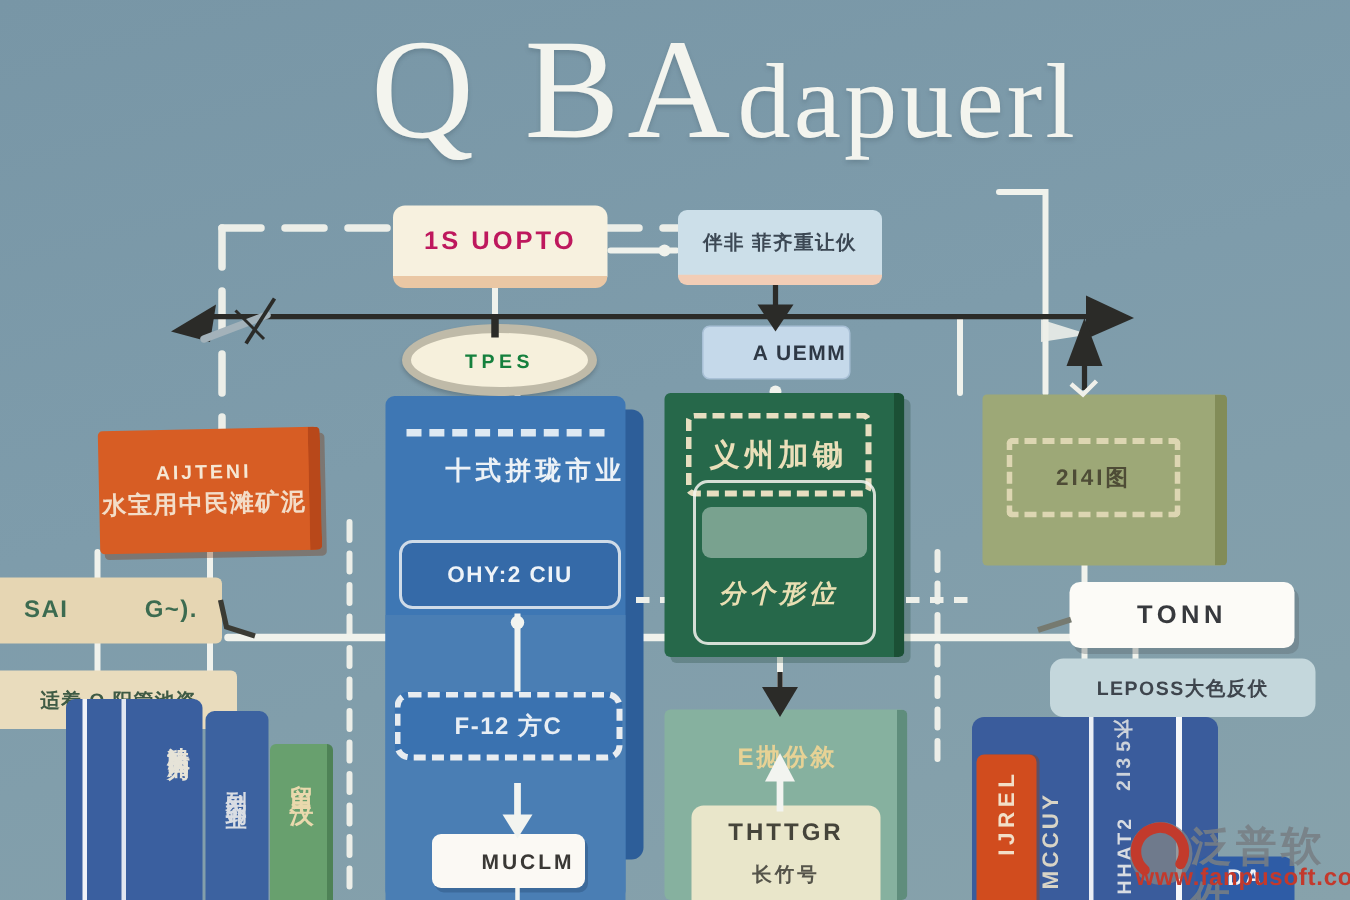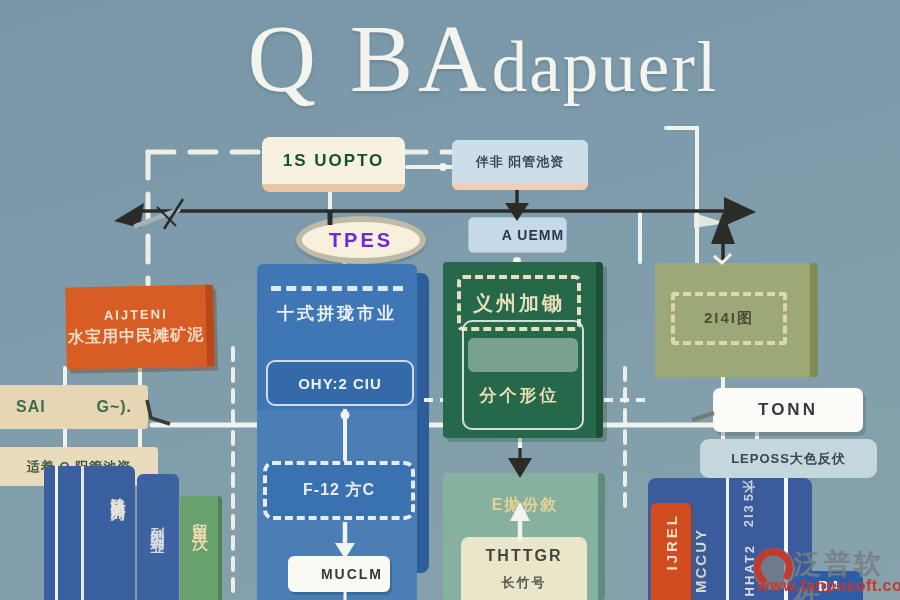--- a/index.html
+++ b/index.html
@@ -13,61 +13,61 @@
 
   
   .title{position:absolute;left:0;top:4px;width:900px;display:flex;justify-content:center;
          align-items:baseline;color:#f3f4ee;font-family:"Liberation Serif",serif;
          text-shadow:0 2px 3px rgba(55,75,88,.25);padding-left:33px;}
   .t1{font-size:95px;letter-spacing:5px;}
   .t2{font-size:71px;letter-spacing:2px;}
 
   
   .box-uopto{left:262px;top:137px;width:143px;height:55px;background:#f7f1df;border-radius:8px;
-             border-bottom:8px solid #eac7a4;color:#14532d;font-weight:bold;font-size:17px;letter-spacing:2px;}
+             border-bottom:8px solid #eac7a4;color:#be185d;font-weight:bold;font-size:17px;letter-spacing:2px;}
   .box-cn{left:452px;top:140px;width:136px;height:50px;background:#ccdfe9;border-radius:6px;
           border-bottom:7px solid #f2cdb6;color:#3c4854;font-weight:bold;font-size:13px;letter-spacing:1px;}
-  .ellipse{left:296px;top:216px;width:130px;height:48px;border-radius:50%;background:#f6f0dc;
-           border:6px solid #bfbaa8;color:#6d28d9;font-weight:bold;font-size:20px;letter-spacing:3px;
+  .ellipse{left:268px;top:216px;width:130px;height:48px;border-radius:50%;background:#f6f0dc;
+           border:6px solid #bfbaa8;color:#15803d;font-weight:bold;font-size:13px;letter-spacing:3px;
            box-shadow:0 2px 3px rgba(0,0,0,.18);}
   .auemm{left:468px;top:217px;width:99px;height:36px;background:#c5d9ea;border-radius:5px;
          border:1px solid #a8c0d6;color:#2e3845;font-weight:bold;font-size:14px;letter-spacing:1px;padding-left:31px;}
 
   
   .orange-box{left:66px;top:286px;width:148px;height:82px;background:#d75d24;border-right:8px solid #b8481a;
               border-radius:3px;transform:rotate(-1.2deg);flex-direction:column;gap:4px;
               box-shadow:3px 4px 0 rgba(120,50,10,.35);}
   .orange-box .l1{color:#f6e7d4;font-weight:bold;font-size:13px;letter-spacing:2px;}
   .orange-box .l2{color:#f3ddc8;font-weight:bold;font-size:16px;letter-spacing:1px;}
 
   
   .col-blue-shadow{left:267px;top:273px;width:162px;height:300px;background:#2d5e99;border-radius:8px;}
   .col-blue{left:257px;top:264px;width:160px;height:336px;background:#3e77b4;border-radius:6px;}
   .col-blue-lower{left:257px;top:410px;width:160px;height:190px;background:#4a7eb4;}
   .blue-dash{left:271px;top:286px;width:132px;border-top:5px dashed rgba(240,245,248,.9);}
   .blue-title{left:257px;top:302px;width:160px;color:#ecf1f6;font-weight:bold;font-size:17px;
-              letter-spacing:3px;text-align:center;}
+              letter-spacing:3px;text-align:right;}
   .ohy-box{left:266px;top:360px;width:148px;height:46px;background:#356aa8;border:2px solid #cfdbe8;
            border-radius:9px;color:#eef3f8;font-weight:bold;font-size:15px;letter-spacing:1px;}
-  .f12-box{left:263px;top:461px;width:152px;height:59px;background:#3a72b0;border:4px dashed #e8ecf0;
+  .f12-box{left:263px;top:461px;width:152px;height:46px;background:#3a72b0;border:4px dashed #e8ecf0;
            border-radius:10px;color:#e8eef4;font-weight:bold;font-size:16px;letter-spacing:1px;}
   .muclm-box{left:288px;top:556px;width:102px;height:36px;background:#fbf9f4;border-radius:6px;
              color:#3a3835;font-weight:bold;font-size:14px;letter-spacing:2px;
              box-shadow:2px 3px 0 rgba(30,60,100,.3);padding-left:26px;}
 
   
   .green-box{left:443px;top:262px;width:160px;height:176px;background:#26684a;border-right:7px solid #1b5035;
              border-radius:4px;box-shadow:4px 4px 0 rgba(20,60,40,.25);}
   .g-dash{left:14px;top:13px;width:124px;height:56px;border:4px dashed #e7dec0;border-radius:6px;
           display:flex;align-items:center;justify-content:center;color:#eadfb9;font-weight:bold;
           font-size:20px;letter-spacing:3px;}
   .g-outline{left:19px;top:58px;width:122px;height:110px;border:2.5px solid rgba(244,244,238,.85);border-radius:10px;}
   .g-light{left:25px;top:76px;width:110px;height:34px;background:rgba(235,244,238,.42);border-radius:6px;}
   .g-label{left:0;top:122px;width:153px;text-align:center;color:#e9dfb3;font-weight:bold;
-           font-size:17px;letter-spacing:3px;}
+           font-size:17px;letter-spacing:3px;font-style:italic;}
 
   
   .sage-box{left:443px;top:473px;width:162px;height:127px;background:#86b19f;border-right:7px solid #5f8d7c;border-radius:4px;}
   .s-label{left:0;top:22px;width:164px;text-align:center;color:#e7d295;font-weight:bold;font-size:16px;letter-spacing:2px;}
   .s-cream{left:18px;top:64px;width:126px;height:63px;background:#e9e6ca;border-radius:8px 8px 0 0;
            display:flex;flex-direction:column;align-items:center;justify-content:flex-start;padding-top:10px;}
   .s-cream .l1{color:#45443a;font-weight:bold;font-size:16px;letter-spacing:2px;}
   .s-cream .l2{color:#55544a;font-weight:bold;font-size:13px;letter-spacing:2px;margin-top:9px;}
 
   
@@ -157,21 +157,21 @@
 
   <div class="title">
     <span class="t1">Q BA</span>
       <span class="t2">dapuerl</span>
   </div>
 
   <div class="box box-uopto">
     <span>1S UOPTO</span>
   </div>
   <div class="box box-cn">
-    <span>伴非 阳管池资</span>
+    <span>伴非 菲齐重让伙</span>
   </div>
   <div class="box ellipse">
     <span>TPES</span>
   </div>
   <div class="box auemm">
     <span>A UEMM</span>
   </div>
 
   <div class="box orange-box">
     <span class="l1">AIJTENI</span>

